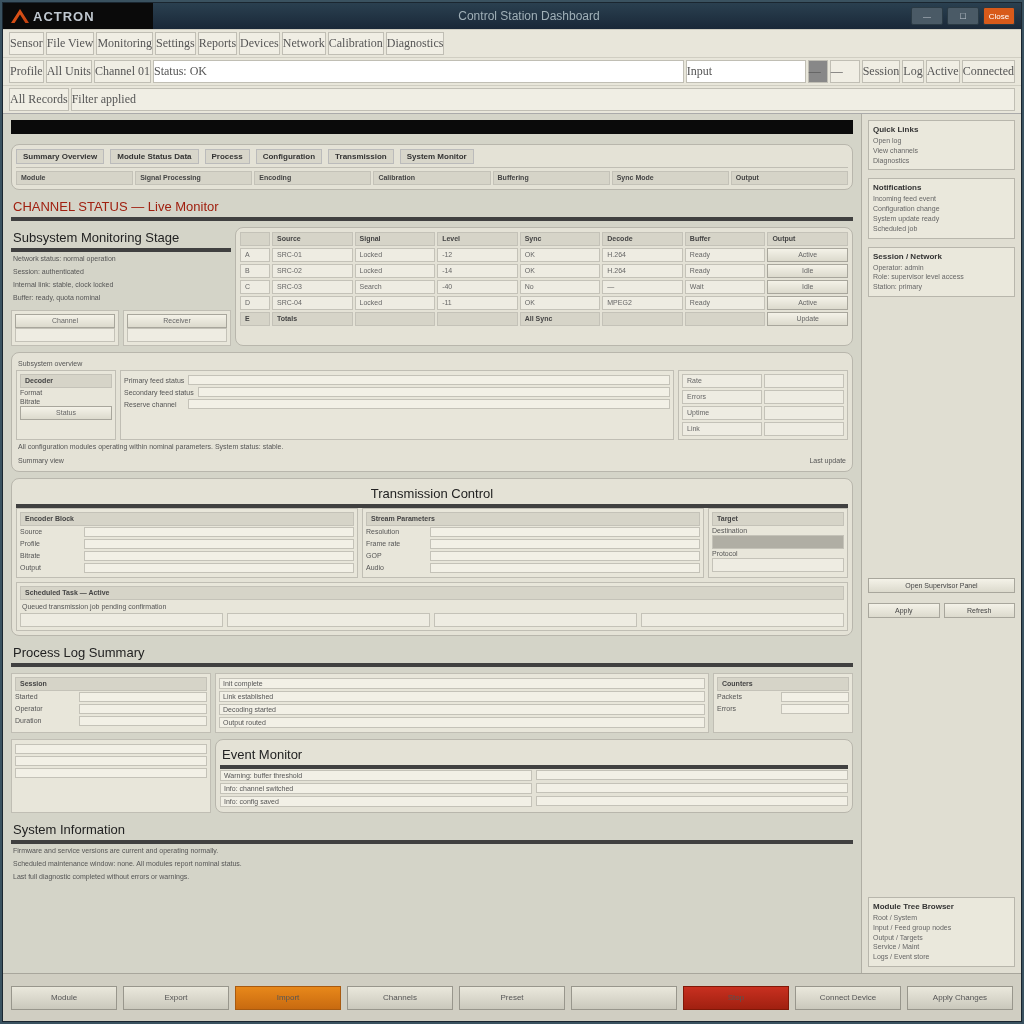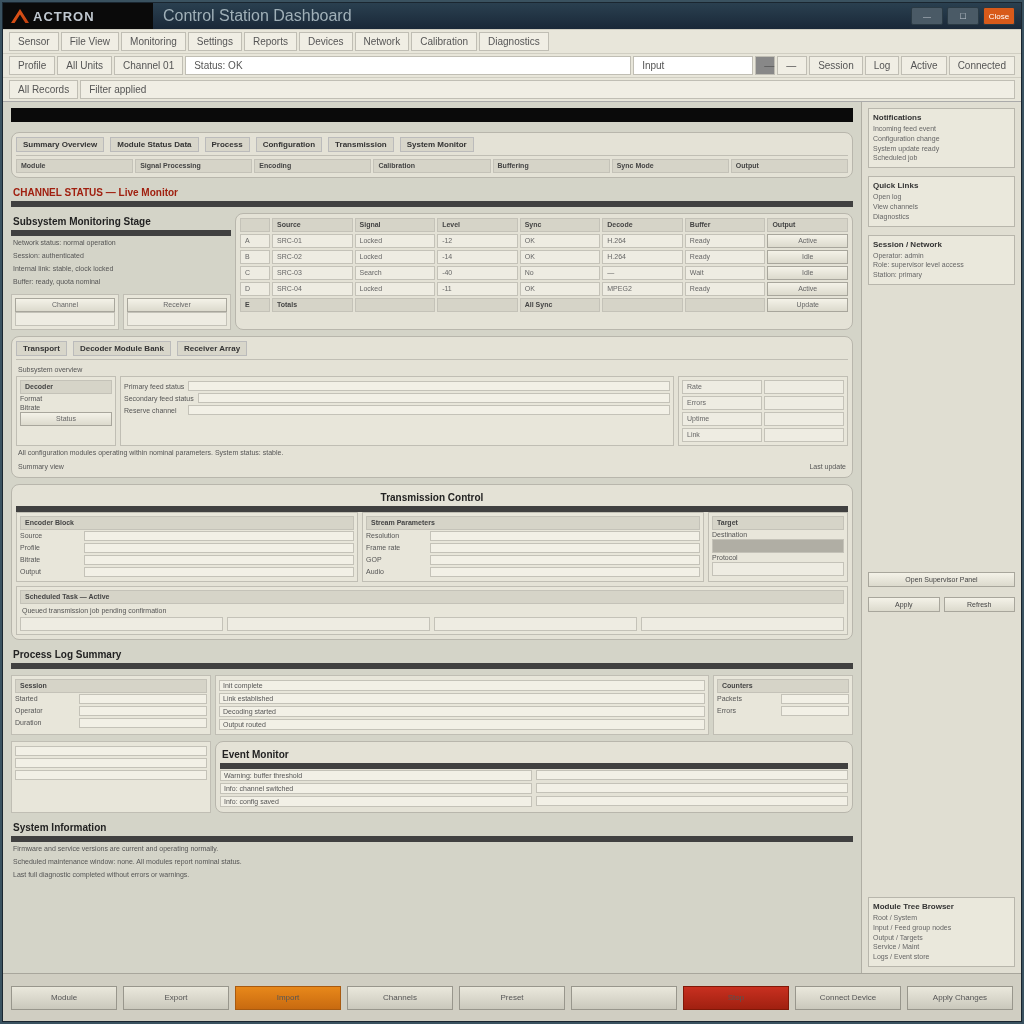--- a/index.html
+++ b/index.html
@@ -3,45 +3,45 @@
 <meta charset="utf-8">
 <style>
 * { margin: 0; padding: 0; box-sizing: border-box; font-family: Arial, sans-serif; }
 body { width: 1024px; height: 1024px; background: #3a5260; overflow: hidden; font-size: 9px; }
 .window { width: 1020px; height: 1020px; margin: 2px; background: #d4d4c8; border: 1px solid #1a2630; display: flex; flex-direction: column; }
 
 
 .titlebar { height: 26px; background: linear-gradient(#2a4050, #1a2838); display: flex; align-items: center; color: #c0c8d0; }
 .logo { width: 150px; height: 26px; background: #0a0a0a; display: flex; align-items: center; padding: 0 8px; font-weight: bold; font-size: 13px; letter-spacing: 1px; }
 .logo-mark { width: 18px; height: 14px; background: linear-gradient(135deg, #e85a1a, #c04010); margin-right: 4px; clip-path: polygon(0 100%, 50% 0, 100% 100%, 80% 100%, 50% 40%, 20% 100%); }
-.title-text { flex: 1; padding: 0 10px; font-size: 16px; color: #a0b0b8; }
+.title-text { flex: 1; padding: 0 16px; font-size: 12px; color: #a0b0b8; text-align: center; }
 .win-buttons { display: flex; gap: 4px; padding: 0 6px; }
 .win-btn { width: 32px; height: 18px; background: #4a5a66; border: 1px solid #2a3a44; border-radius: 2px; font-size: 8px; display: flex; align-items: center; justify-content: center; color: #c0c8d0; }
 .win-btn.close { background: #d85a1a; color: #fff; }
 
 
 .toolbar-area { background: #e8e6da; border-bottom: 1px solid #aaa; }
 .tool-row { display: flex; padding: 2px 6px; gap: 2px; align-items: center; border-top: 1px solid #d0cec2; }
-.tool-cell { padding: 3px 8px; border: 1px solid #c0beb4; background: #f0eee4; font-size: 10px; color: #555; white-space: nowrap; }
+.tool-cell { padding: 3px 0; border: 1px solid #c0beb4; background: #f0eee4; font-size: 12px; color: #555; white-space: nowrap; font-family: Liberation Serif, serif; }
 .tool-cell.wide { flex: 1; min-width: 80px; }
 .tool-cell.input { background: #fff; min-width: 120px; }
 .tool-cell.dark { background: #888; }
 
 
 .body-row { flex: 1; display: flex; overflow: hidden; }
 .main-col { flex: 1; padding: 6px 8px; overflow-y: auto; display: flex; flex-direction: column; gap: 6px; }
 .side-col { width: 160px; background: #e0ded2; border-left: 1px solid #b0aea4; padding: 6px; display: flex; flex-direction: column; gap: 8px; }
 
 
 .panel { border: 1px solid #b8b6ac; background: #e4e2d6; border-radius: 8px; padding: 4px; }
 .panel-header { display: flex; gap: 6px; border-bottom: 1px solid #c0beb4; padding-bottom: 3px; margin-bottom: 3px; font-size: 8px; font-weight: bold; color: #333; }
 .panel-header .tab { padding: 2px 6px; background: #d8d6ca; border: 1px solid #bbb; }
 .black-bar { height: 14px; background: #0a0a0a; margin-bottom: 4px; }
 
-.section-title { font-size: 10px; font-weight: bold; color: #222; padding: 3px 2px; border-bottom: 6px solid #404040; }
+.section-title { font-size: 13px; font-weight: normal; color: #222; padding: 3px 2px; border-bottom: 4px solid #404040; }
 .section-title.red { color: #a02010; }
 
 
 .grid { display: grid; gap: 2px; }
 .cell { border: 1px solid #c4c2b8; background: #eeece2; padding: 2px 4px; font-size: 7px; color: #666; min-height: 14px; overflow: hidden; text-overflow: ellipsis; white-space: nowrap; }
 .cell.hdr { background: #d6d4c8; font-weight: bold; color: #444; }
 .cell.btn { background: linear-gradient(#f4f2e8, #dcdacd); text-align: center; border: 1px solid #a8a69c; }
 .cell.dark { background: #b0aea4; }
 
 .small-text { font-size: 7px; color: #555; line-height: 1.3; padding: 2px; }
@@ -209,25 +209,20 @@
               <div class="cell hdr"></div>
               <div class="cell hdr">All Sync</div>
               <div class="cell hdr"></div>
               <div class="cell hdr"></div>
               <div class="cell btn">Update</div>
           </div>
         </div>
       </div>
 
       <div class="panel">
-        <div class="panel-header">
-          <div class="tab">Transport</div>
-          <div class="tab">Decoder Module Bank</div>
-          <div class="tab">Receiver Array</div>
-        </div>
         <div class="small-text">Subsystem overview</div>
         <div class="hrow">
           <div class="sub-panel" style="flex:0 0 100px">
             <div class="cell hdr">Decoder</div>
             <div class="label-row">
                 <span class="k">Format</span>
               </div>
             <div class="label-row">
                 <span class="k">Bitrate</span>
               </div>
@@ -409,31 +404,31 @@
         <div class="section-title">System Information</div>
         <div class="small-text">Firmware and service versions are current and operating normally.</div>
         <div class="small-text">Scheduled maintenance window: none. All modules report nominal status.</div>
         <div class="small-text">Last full diagnostic completed without errors or warnings.</div>
       </div>
 
     </div>
 
     <div class="side-col">
       <div class="side-box">
+        <div class="hdr">Quick Links</div>
+        <div class="line">Open log</div>
+        <div class="line">View channels</div>
+        <div class="line">Diagnostics</div>
+      </div>
+      <div class="side-box">
         <div class="hdr">Notifications</div>
         <div class="line">Incoming feed event</div>
         <div class="line">Configuration change</div>
         <div class="line">System update ready</div>
         <div class="line">Scheduled job</div>
-      </div>
-      <div class="side-box">
-        <div class="hdr">Quick Links</div>
-        <div class="line">Open log</div>
-        <div class="line">View channels</div>
-        <div class="line">Diagnostics</div>
       </div>
       <div class="side-box">
         <div class="hdr">Session / Network</div>
         <div class="line">Operator: admin</div>
         <div class="line">Role: supervisor level access</div>
         <div class="line">Station: primary</div>
       </div>
       <div style="flex:1"></div>
       <div class="side-btn">Open Supervisor Panel</div>
       <div class="hrow">

